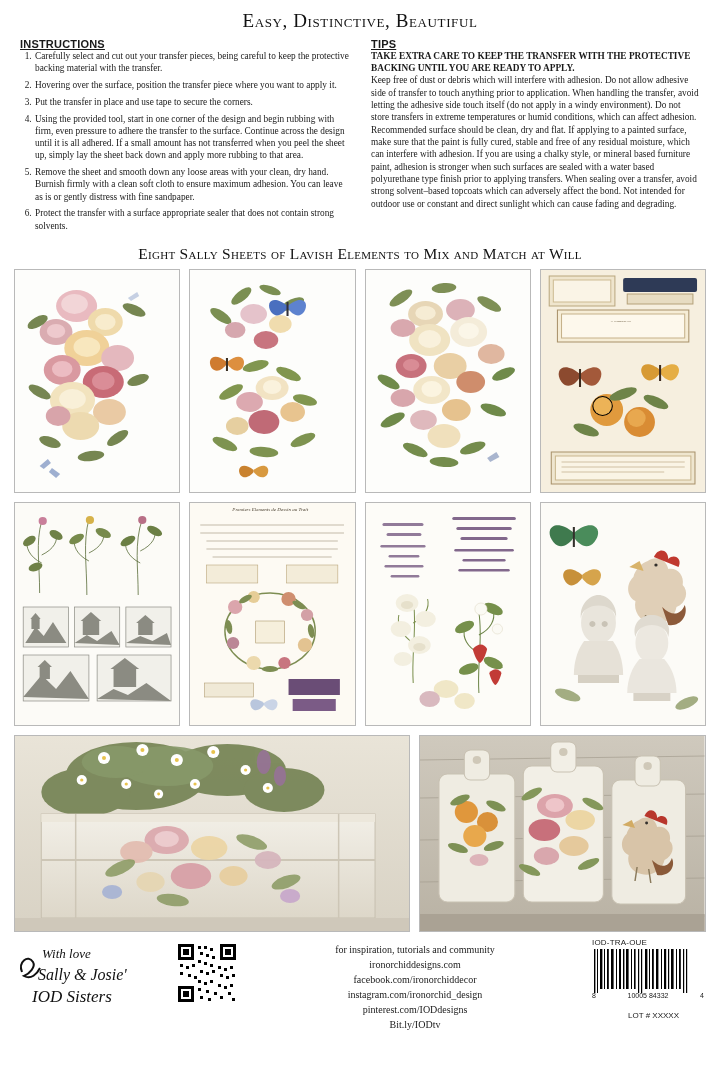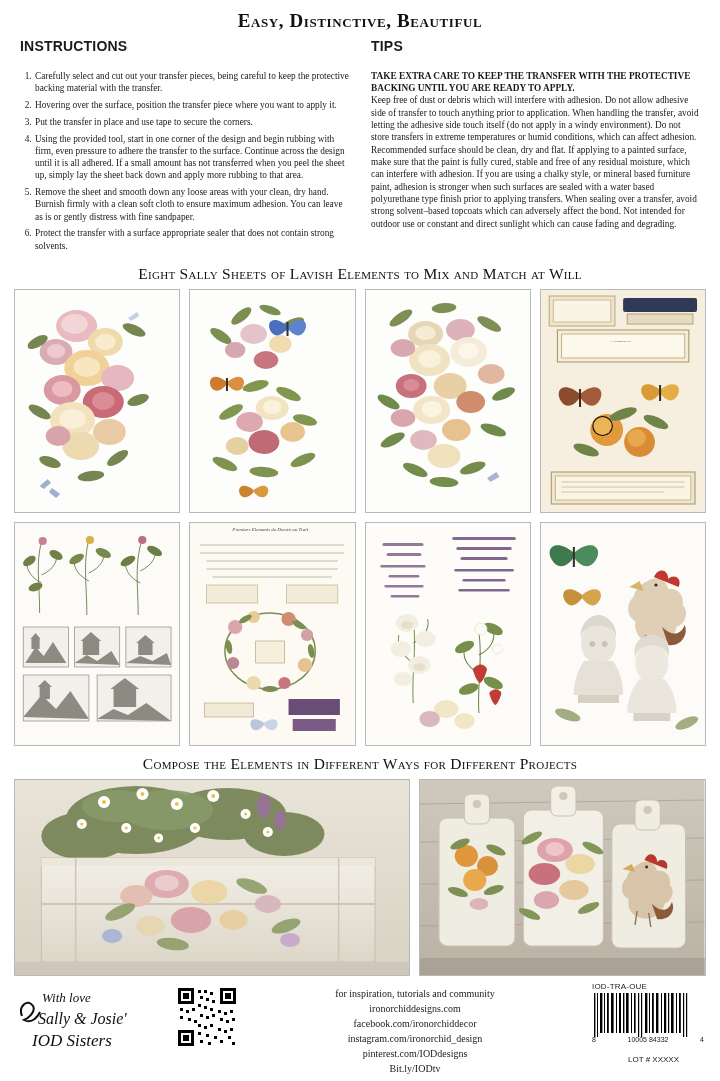--- a/index.html
+++ b/index.html
@@ -22,44 +22,45 @@
     padding: 0;
     box-sizing: border-box;
   }
 
   
   .main-title {
     text-align: center;
     font-family: "Liberation Serif", serif;
     font-size: 19px;
     letter-spacing: 0.6px;
-    font-weight: bold;
+    font-weight: normal;
     font-variant: small-caps;
     margin: 10px 0 6px 0;
     color: #111;
   }
 
   
   .columns {
     display: flex;
     padding: 0 20px;
     box-sizing: border-box;
     gap: 22px;
   }
   .col {
     width: 50%;
     box-sizing: border-box;
   }
   .col-head {
-    font-size: 14px;
+    font-size: 11px;
     font-weight: bold;
     font-family: "Liberation Sans", sans-serif;
     letter-spacing: 0.2px;
-    margin-bottom: 16px;
+    margin-bottom: 0;
     text-transform: uppercase;
+    text-decoration: underline;
   }
   ol.steps {
     margin: 0;
     padding-left: 14px;
     font-size: 9.3px;
     line-height: 1.32;
   }
   ol.steps li {
     margin-bottom: 4.5px;
     padding-left: 1px;
@@ -663,21 +664,20 @@
             <g fill="#8d9a66" opacity="0.8">
               <ellipse cx="26" cy="192" rx="13" ry="5" transform="rotate(20 26 192)"></ellipse>
               <ellipse cx="142" cy="200" rx="12" ry="5" transform="rotate(-25 142 200)"></ellipse>
             </g>
           </svg>
         </div>
       </div>
     </div>
   </div>
 
-  <div class="band-title">Compose the Elements in Different Ways for Different Projects</div>
 
   <div class="projects">
     <div class="photo left">
       <svg width="100%" height="100%" viewBox="0 0 390 195" preserveAspectRatio="none">
         <defs>
           <linearGradient id="wallg" x1="0" y1="0" x2="0" y2="1">
             <stop offset="0%" stop-color="#e9e4d8"></stop>
             <stop offset="100%" stop-color="#d8d2c4"></stop>
           </linearGradient>
           <linearGradient id="crateg" x1="0" y1="0" x2="0" y2="1">

